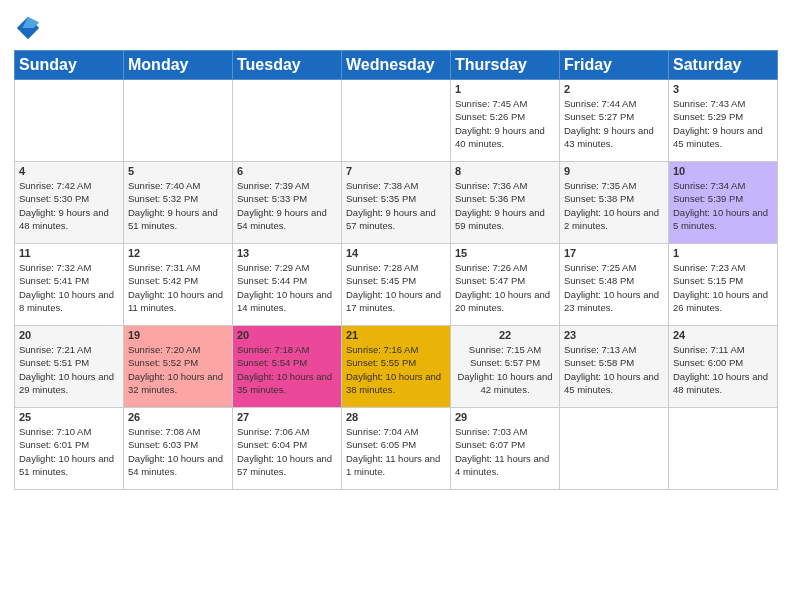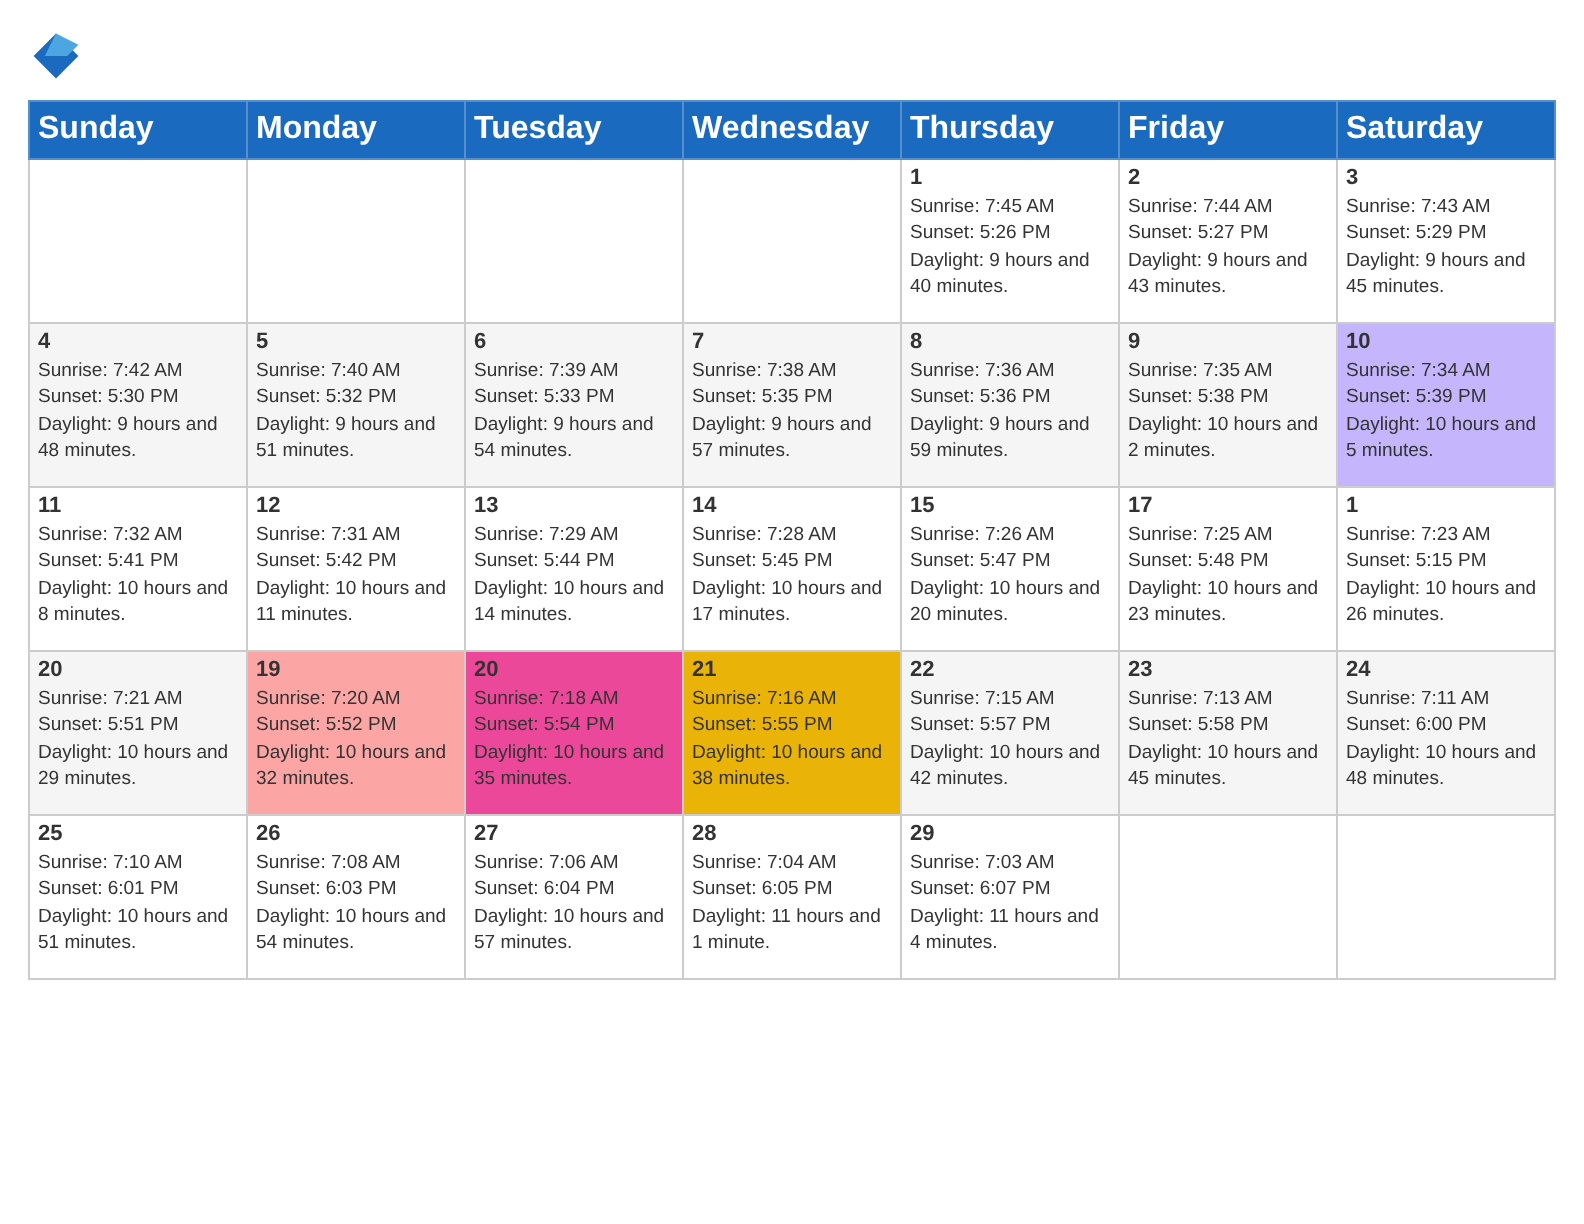--- a/index.html
+++ b/index.html
@@ -270,21 +270,21 @@
 Daylight: 10 hours
 and 35 minutes.</div>
           </td>
           <td style="background: #eab308;">
             <span class="day-number">21</span>
             <div class="day-info">Sunrise: 7:16 AM
 Sunset: 5:55 PM
 Daylight: 10 hours
 and 38 minutes.</div>
           </td>
-          <td style="background: rgb(245, 245, 245);">
+          <td style="background: rgb(245, 245, 245); text-align: center;">
             <span class="day-number">22</span>
             <div class="day-info">Sunrise: 7:15 AM
 Sunset: 5:57 PM
 Daylight: 10 hours
 and 42 minutes.</div>
           </td>
           <td style="background: rgb(245, 245, 245); margin-left: 21px;">
             <span class="day-number">23</span>
             <div class="day-info">Sunrise: 7:13 AM
 Sunset: 5:58 PM

